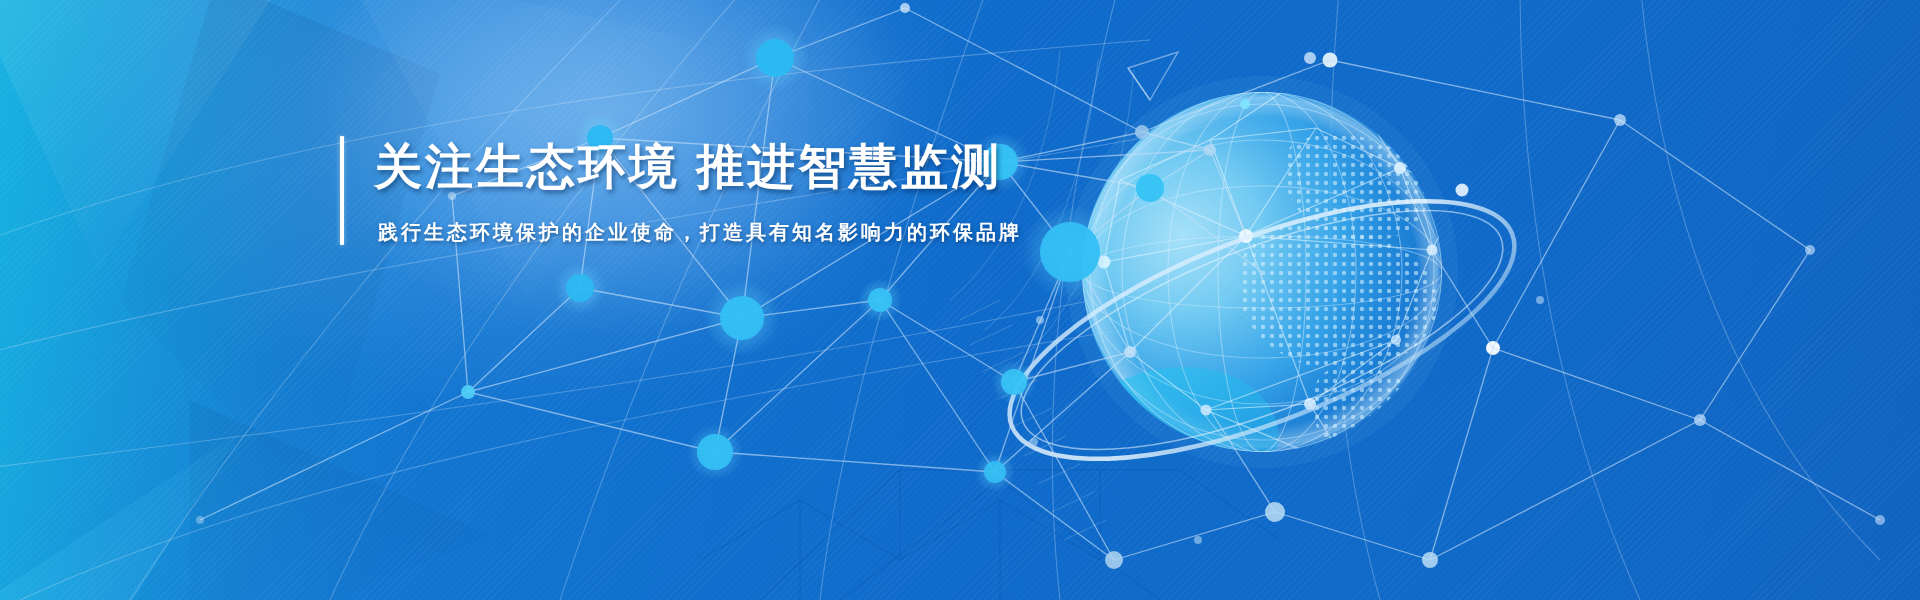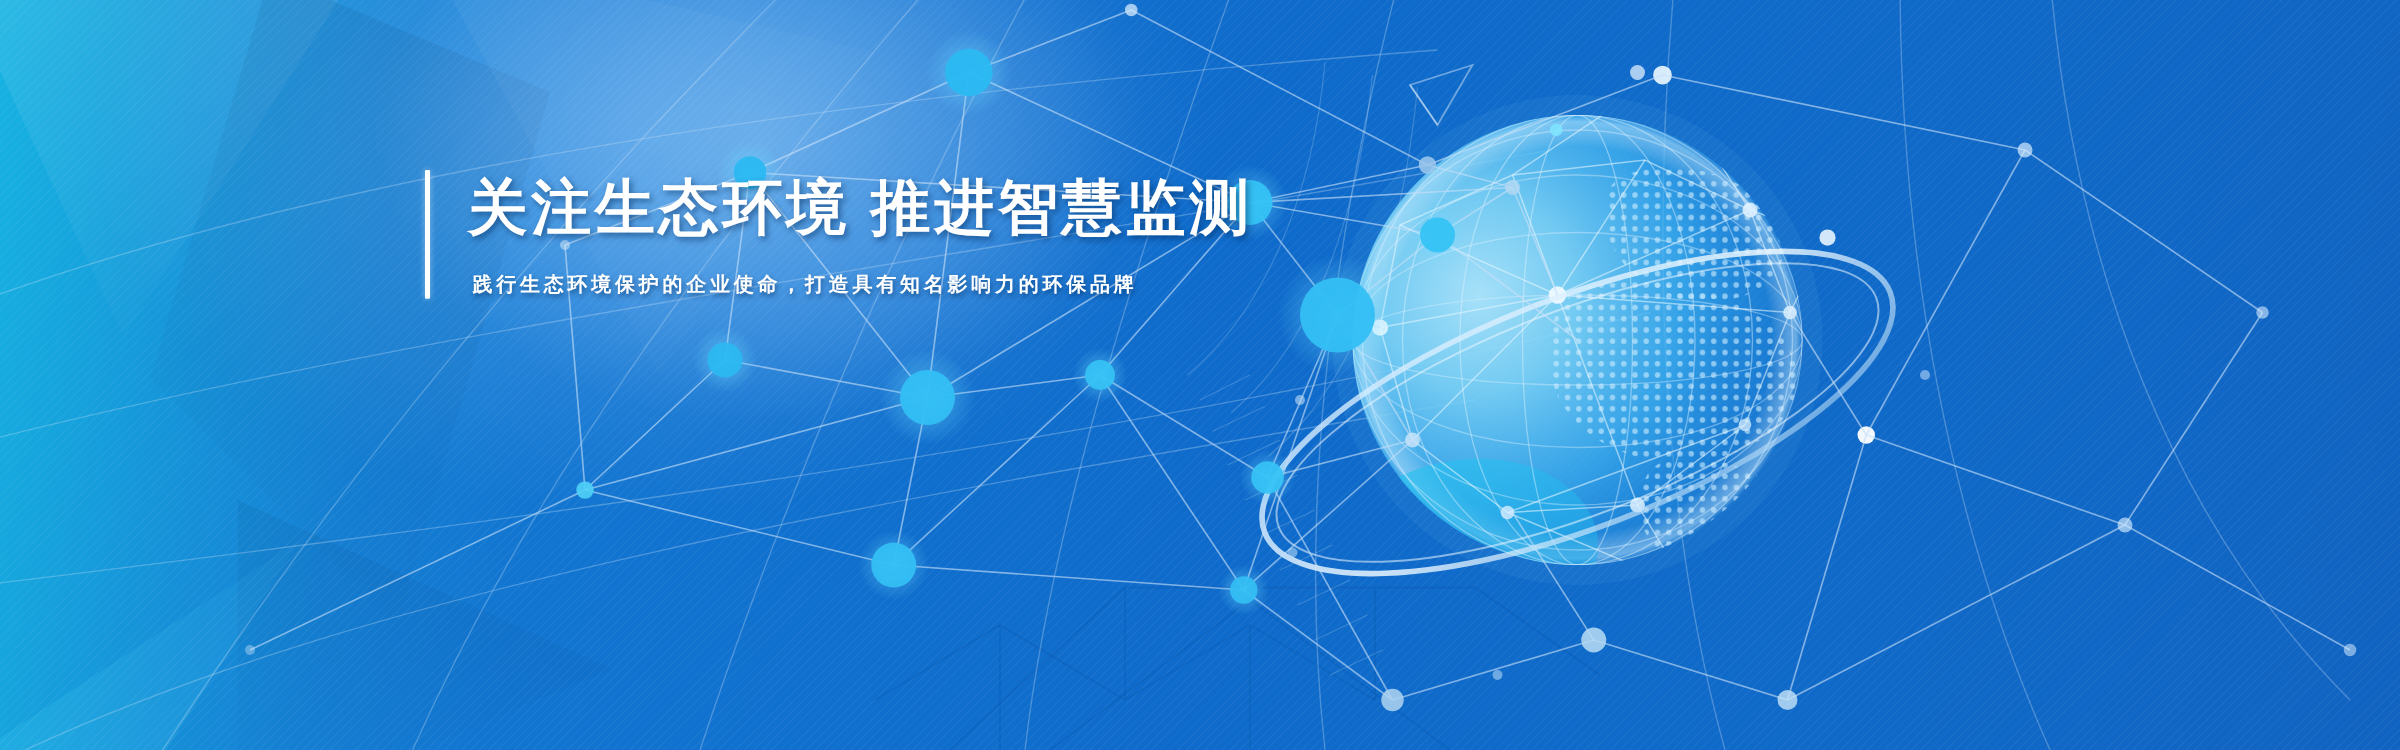--- a/index.html
+++ b/index.html
@@ -69,27 +69,28 @@
     font-size:48px;
     line-height:1.22;
     font-weight:bold;
     color:#ffffff;
     letter-spacing:3px;
     white-space:nowrap;
     text-shadow:2px 3px 5px rgba(0,40,90,0.55);
   }
   .subline{
     margin:22px 0 0 4px;
-    font-size:16px;
+    font-size:20px;
     line-height:1.3;
     font-weight:bold;
     color:#ffffff;
     letter-spacing:3px;
     white-space:nowrap;
     text-shadow:1px 2px 4px rgba(0,40,90,0.55);
+    text-align:center;
   }
 </style>
 </head>
 <body>
 
 <div class="banner">
 
   <div class="shard s1"></div>
   <div class="shard s2"></div>
   <div class="shard s3"></div>

